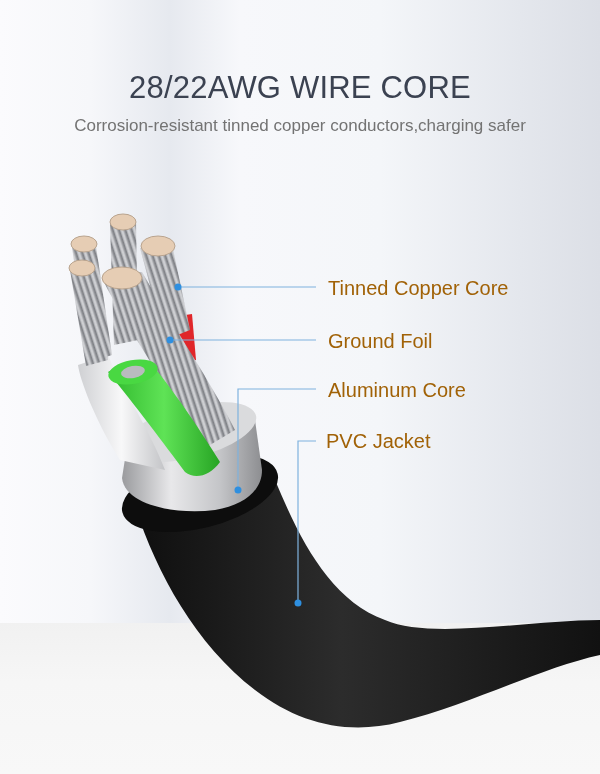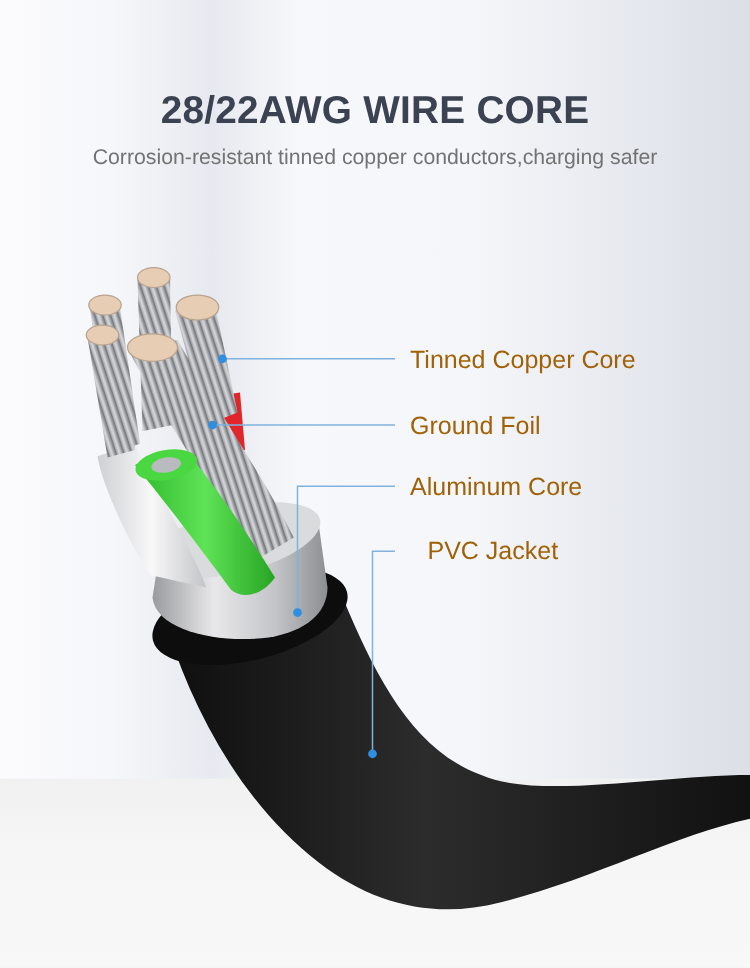--- a/index.html
+++ b/index.html
@@ -5,29 +5,29 @@
   html, body { margin: 0; padding: 0; }
   body { width: 600px; height: 774px; overflow: hidden; position: relative;
          background: #f4f5f8; font-family: "Liberation Sans", sans-serif; }
   .scene { position: absolute; left: 0; top: 0; width: 600px; height: 774px; }
   .wall { position: absolute; left: 0; top: 0; width: 600px; height: 623px;
     background:
       linear-gradient(90deg, #fbfbfd 0px, #f6f7fa 90px, #e6e9ef 170px, #f7f8fb 240px, #f4f6f9 380px, #e4e7ed 520px, #dcdfe6 600px); }
   .table { position: absolute; left: 0; top: 623px; width: 600px; height: 151px;
     background: linear-gradient(180deg, #f1f1f1 0px, #f6f6f6 60px, #f8f8f8 151px); }
   .title { position: absolute; left: 0; top: 70px; width: 600px; text-align: center;
-    font-size: 31px; font-weight: 700; color: #3b4251; letter-spacing: 0.2px; }
+    font-size: 31px; font-weight: 400; color: #3b4251; letter-spacing: 0.2px; }
   .subtitle { position: absolute; left: 0; top: 116px; width: 600px; text-align: center;
     font-size: 17px; color: #737373; }
   .art { position: absolute; left: 0; top: 0; }
   .label { position: absolute; font-size: 20px; color: #a16207; white-space: nowrap; }
   .lbl-core { left: 328px; top: 277px; }
   .lbl-ground { left: 328px; top: 330px; }
   .lbl-foil { left: 328px; top: 379px; }
-  .lbl-pvc { left: 326px; top: 430px; margin-left: 16px; }
+  .lbl-pvc { left: 326px; top: 430px; }
 </style>
 </head>
 <body>
 
 <div class="scene">
   <div class="wall"></div>
   <div class="table"></div>
 
   <div class="title">28/22AWG WIRE CORE</div>
   <div class="subtitle">Corrosion-resistant tinned copper conductors,charging safer</div>

